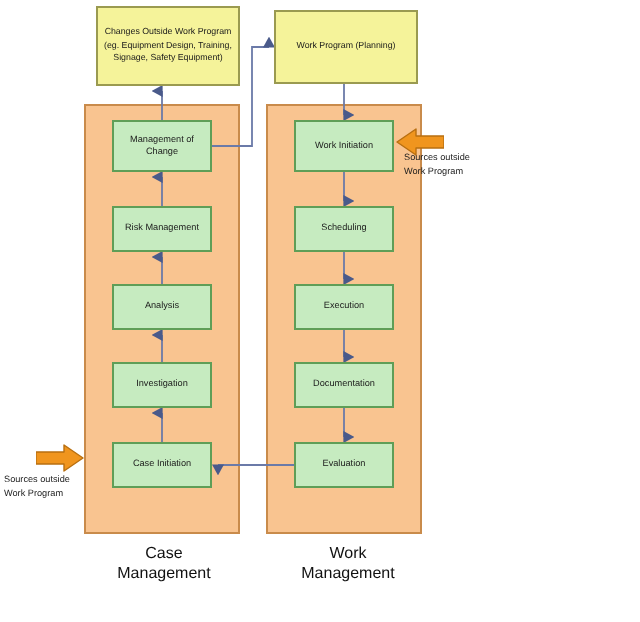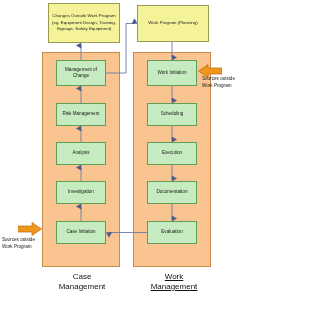--- a/index.html
+++ b/index.html
@@ -75,21 +75,21 @@
   #anno-right{left:202px;top:76px;  text-align:left;}
 
   
   .caption{
     position:absolute;
     text-align:center;
     font-size:8px;line-height:1.25;
     color:#111;
   }
   #cap-case{left:36px; top:272px; width:92px;}
-  #cap-work{left:128px;top:272px; width:92px;text-decoration:underline;}
+  #cap-work{left:128px;top:272px; width:92px;}
 </style>
 </head>
 <body>
 
 <div class="stage">
 
   <div class="panel" id="panel-case"></div>
   <div class="panel" id="panel-work"></div>
 
   <svg id="wires" viewBox="0 0 250 311" xmlns="http://www.w3.org/2000/svg">

